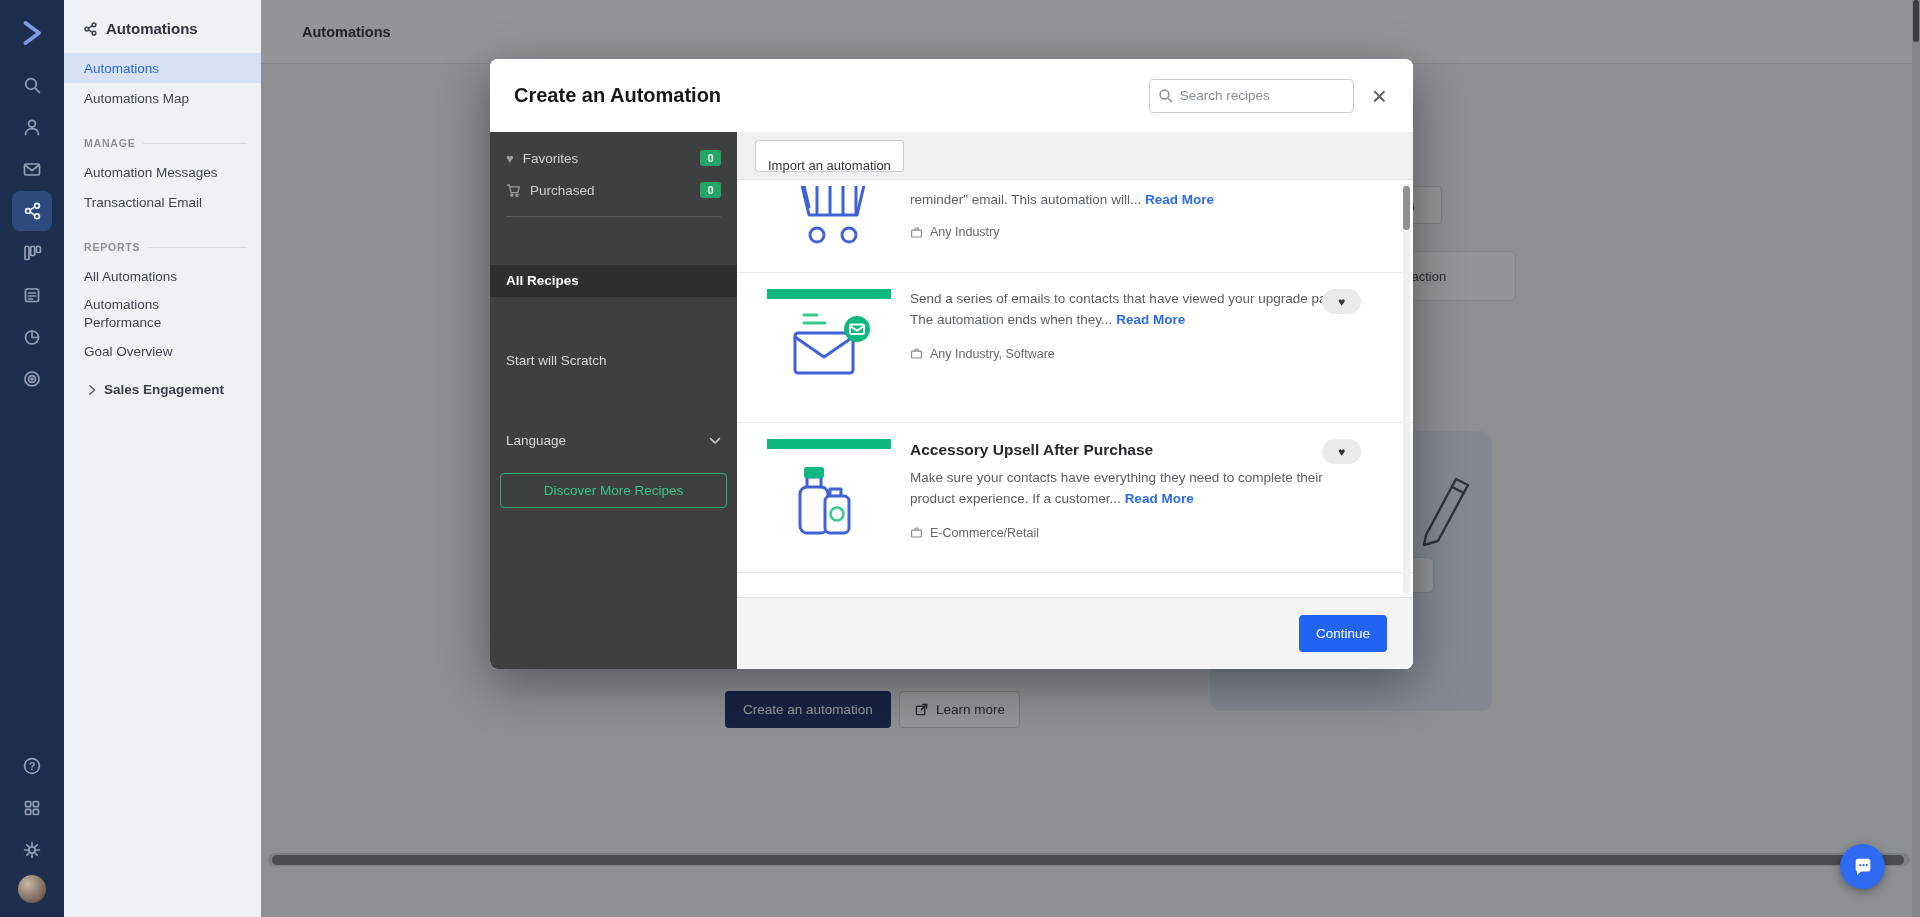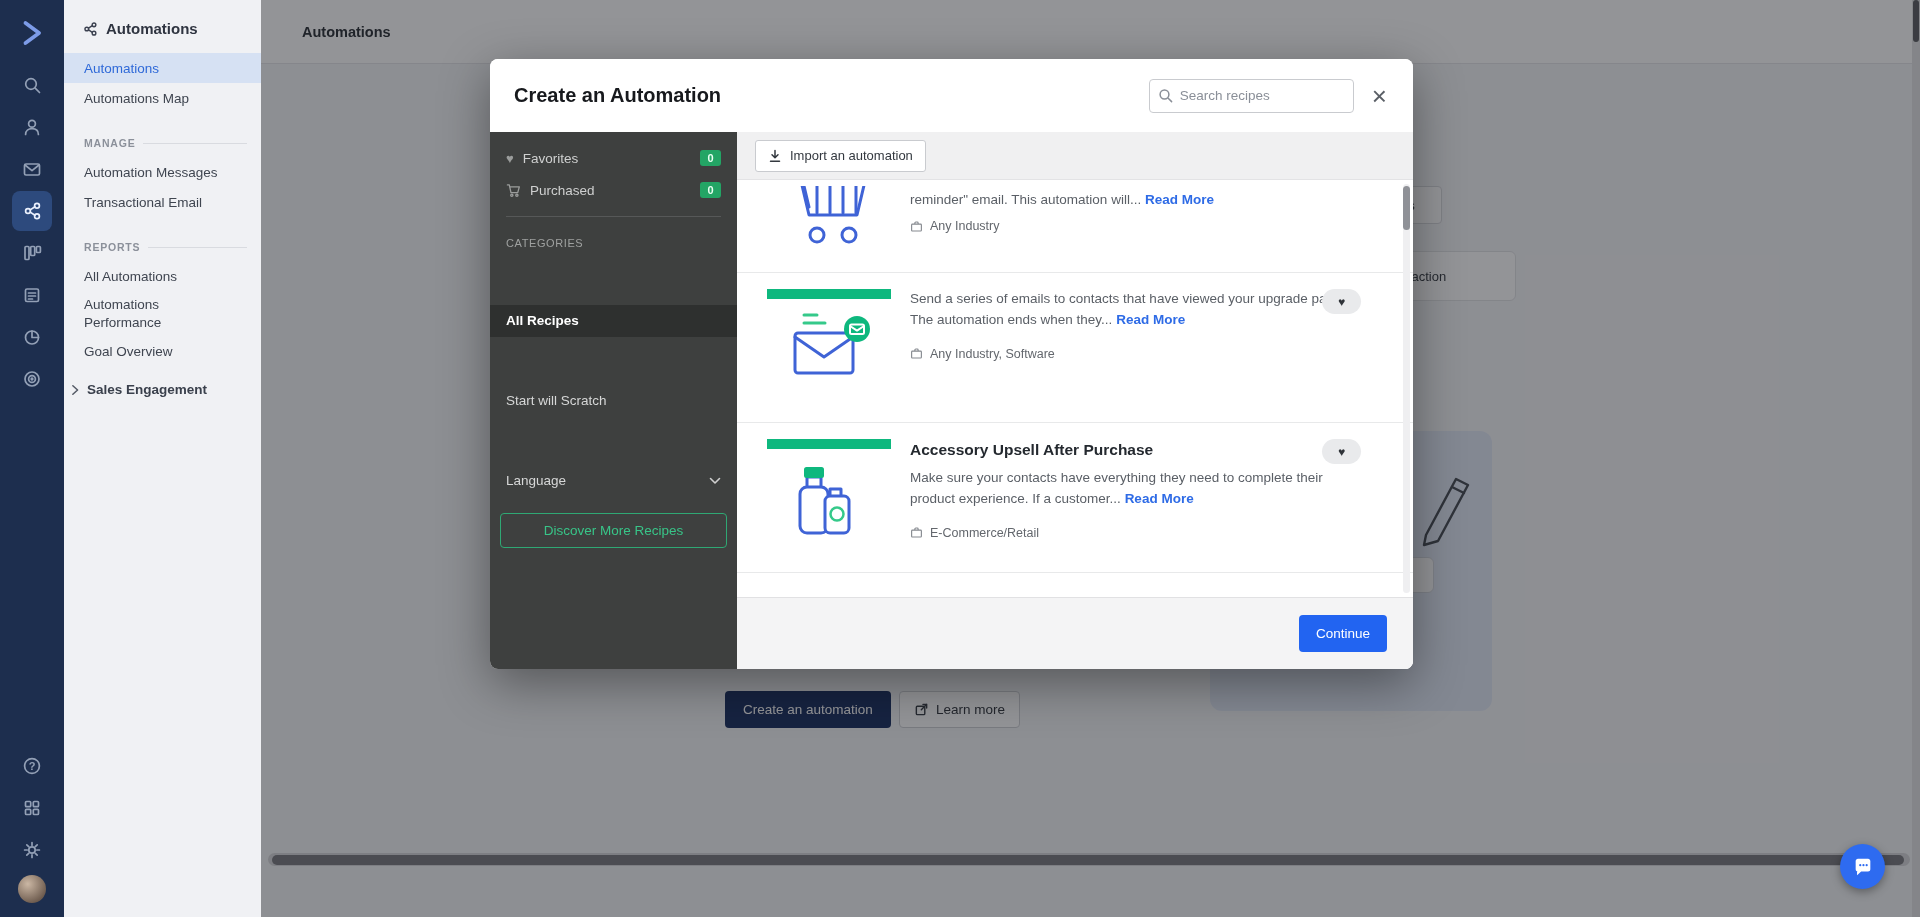--- a/index.html
+++ b/index.html
@@ -25,21 +25,21 @@
   .sidebar-header { display:flex; align-items:center; gap:8px; padding:20px 0 16px 18px;
                     font-size:15px; font-weight:bold; color:#2f3440; }
   .side-item { min-height:30px; display:flex; align-items:center; padding:0 14px 0 20px;
                font-size:13.5px; color:#3f4550; cursor:pointer; }
   .side-item.active { background:#d6e1f3; color:#2f69d8; }
   .side-item.two-line { padding-top:5px; padding-bottom:5px; line-height:1.3; }
   .side-item.two-line span { display:block; width:122px; }
   .side-section { display:flex; align-items:center; gap:8px; margin:24px 0 8px; padding-left:20px;
                   font-size:10.5px; letter-spacing:.8px; color:#8b909a; font-weight:bold; }
   .side-section::after { content:""; flex:1; height:1px; background:#d9dbe0; margin-right:14px; }
-  .side-expand { display:flex; align-items:center; gap:7px; padding-left:6px; margin-top:16px;
+  .side-expand { display:flex; align-items:center; gap:7px; padding-left:23px; margin-top:16px;
                  font-size:13.5px; font-weight:bold; color:#3a404c; cursor:pointer; }
 
   
   .topbar { position:absolute; left:261px; top:0; width:1659px; height:64px; background:#ffffff;
             border-bottom:1px solid #e5e6e9; display:flex; align-items:center; padding-left:41px;
             font-size:14.5px; font-weight:bold; color:#2f3339; z-index:2; }
   .content { position:absolute; left:261px; top:64px; right:0; bottom:0; background:#f5f6f8; z-index:1; }
 
   .bg-chip { position:absolute; left:1395px; top:186px; width:47px; height:38px; background:#fff;
              border:1px solid #d9dade; border-radius:4px; z-index:3; display:flex; align-items:center;
@@ -91,38 +91,38 @@
   .p-item { height:32px; line-height:32px; padding:0 16px; font-size:13.5px; color:#d6d7d7; cursor:pointer;margin-top:48px; }
   .p-item.active { background:#2e302f; color:#fff; font-weight:bold; }
   .p-item.chev { display:flex; align-items:center; justify-content:space-between; }
   .p-discover { display:block; margin:16px auto 0; width:227px; height:35px; background:transparent;
                 border:1px solid #2fa874; color:#38c488; border-radius:4px; font-size:13.5px; }
 
   .m-right { flex:1; display:flex; flex-direction:column; min-width:0; background:#fff; }
   .import-strip { height:48px; flex:none; background:#f0f0f1; border-bottom:1px solid #e3e3e5;
                   display:flex; align-items:center; padding:0 18px; }
   .import-btn { height:32px; display:flex; align-items:center; gap:8px; padding:9px 12px; background:#fff;
-                border:1px solid #c9cbcf; border-radius:3px; font-size:13px; color:#33383f; }
+                border:1px solid #c9cbcf; border-radius:3px; font-size:13px; color:#33383f;flex-direction:column; }
 
   .recipe-list { flex:1; position:relative; overflow:hidden; background:#fff; }
   .recipe-row { display:flex; padding:16px 60px 14px 30px; position:relative; cursor:pointer; }
   .thumb { width:124px; height:119px; flex:none; position:relative; background:#fff; }
   .thumb-clip { width:124px; height:82px; flex:none; position:relative; overflow:hidden; }
   .thumb-clip svg { position:absolute; left:0; top:-37px; }
   .r-content { flex:1; padding-left:19px; min-width:0; }
   .r-title { margin:2px 0 9px; font-size:15.5px; font-weight:bold; color:#24292f; }
   .r-desc { font-size:13.5px; color:#5a5f66; line-height:1.55; max-width:470px; }
   .read-more { color:#2e6be6; font-weight:bold; text-decoration:none; cursor:pointer; }
   .r-industry { margin-top:16px; display:flex; align-items:center; gap:7px; font-size:12.5px; color:#63676d; }
   .heart-pill { position:absolute; right:52px; top:16px; width:39px; height:25px; border-radius:13px;
                 background:#e9eaec; border:none; display:flex; align-items:center; justify-content:center;
                 color:#2f3338; font-size:12px; }
   .recipe-row.partial { height:92px; padding-top:6px; padding-bottom:0; }
   .recipe-row.partial .r-content { padding-top:4px; }
-  .recipe-row.partial .r-industry { margin-top:8px;align-items:flex-end; }
+  .recipe-row.partial .r-industry { margin-top:14px;align-items:flex-end; }
   .r-sep { height:1px; background:#e8e9ea; margin:0 0 0 0; }
   .list-scroll { position:absolute; right:3px; top:4px; width:7px; height:calc(100% - 8px);
                  background:#efeff1; border-radius:4px; }
   .list-thumb { position:absolute; left:0; top:2px; width:7px; height:44px; background:#8f9197; border-radius:4px; }
 
   .modal-footer { height:72px; flex:none; background:#f4f4f5; border-top:1px solid #e1e1e3;
                   display:flex; align-items:center; justify-content:flex-end; padding:8px 26px; }
   .continue-btn { height:37px; padding:0 17px; background:#2264f1; color:#fff; border:none; border-radius:4px;
                   font-size:13.5px; }
 
@@ -320,21 +320,20 @@
               <g fill="none" stroke="#9b9d9c" stroke-width="1.4" stroke-linecap="round" stroke-linejoin="round">
                 <path d="M1.5 2h2l1.8 8.2h7.2l1.7-6H4.3"></path>
                 <circle cx="6.2" cy="13" r="1.2"></circle>
                 <circle cx="11.6" cy="13" r="1.2"></circle>
               </g>
             </svg>
           <span>Purchased</span>
           <span class="p-badge">0</span>
         </div>
         <div class="p-divider"></div>
-        <div class="p-label">CATEGORIES</div>
         <div class="p-item active">All Recipes</div>
         <div class="p-item">Start will Scratch</div>
         <div class="p-item chev">
           <span>Language</span>
           <svg width="12" height="8" viewBox="0 0 12 8">
               <path d="M1.5 1.5L6 6l4.5-4.5" fill="none" stroke="#cfcfcf" stroke-width="1.6" stroke-linecap="round" stroke-linejoin="round"></path>
             </svg>
         </div>
         <button class="p-discover">Discover More Recipes</button>
       </div>

